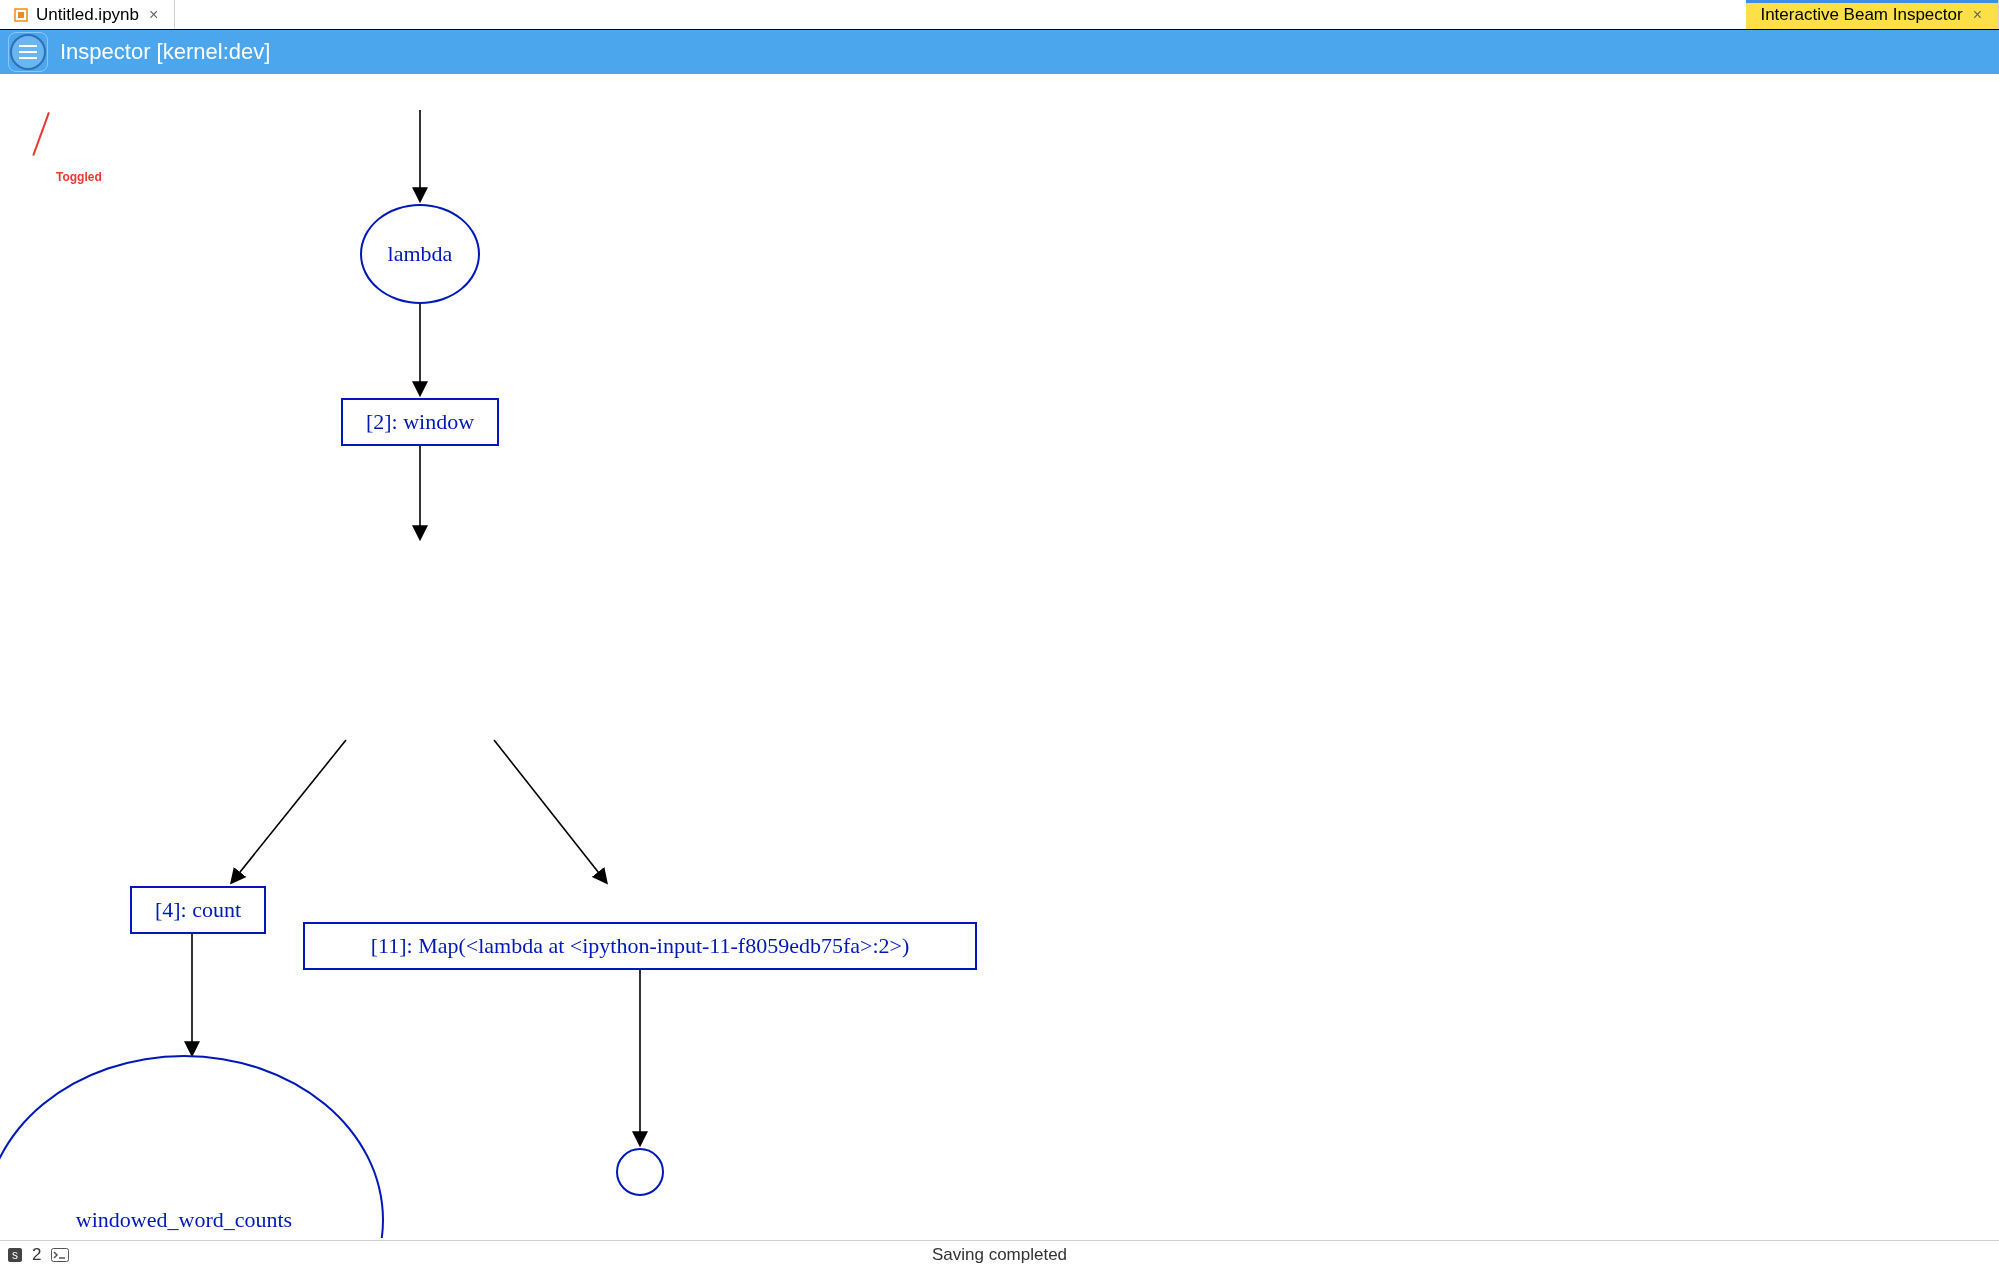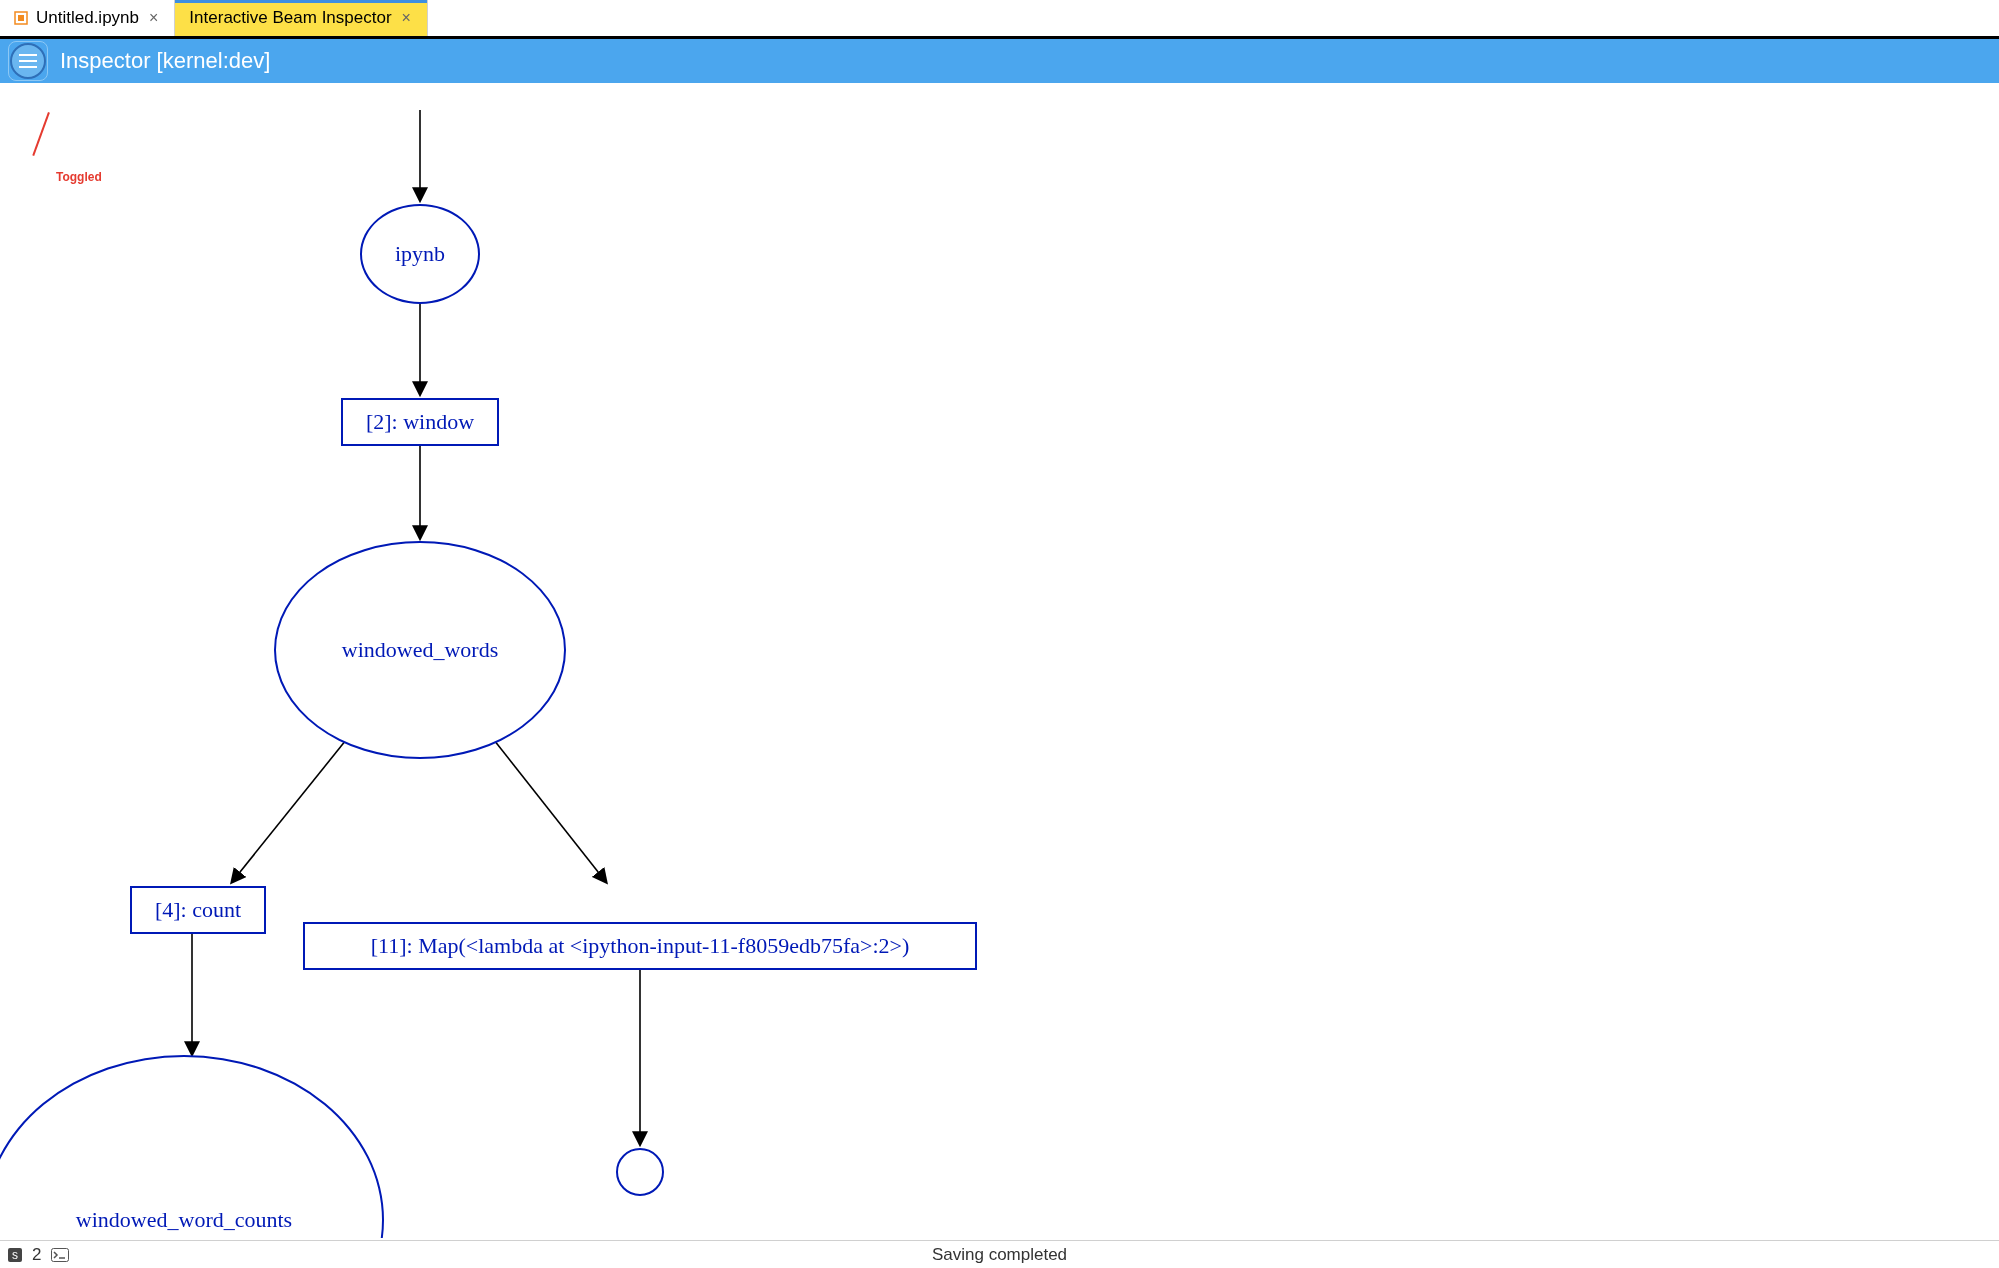--- a/index.html
+++ b/index.html
@@ -1,21 +1,21 @@
 <!DOCTYPE html>
 <html><head>
 <meta charset="utf-8">
 <style>
   * { box-sizing: border-box; margin: 0; padding: 0; }
   html, body { width: 100%; height: 100%; font-family: -apple-system, "Helvetica Neue", Arial, sans-serif; background: #fff; overflow: hidden; }
 
   .root { width: 1999px; height: 1268px; position: relative; transform-origin: top left; }
 
   
-  .tabstrip { display: flex; height: 39px; border-bottom: 3px solid #000000; font-size: 17px; }
+  .tabstrip { display: flex; height: 30px; border-bottom: 1px solid #000000; font-size: 17px; justify-content: space-between; }
   .tab { display: flex; align-items: center; gap: 8px; padding: 0 14px; border-right: 1px solid #d0d0d0; height: 100%; cursor: pointer; position: relative; }
   .tab .icon-box { width: 14px; height: 14px; display: flex; align-items: center; justify-content: center; }
   .tab.active { background: #fde047; }
   .tab.active::after { content: ""; position: absolute; left: 0; right: 0; top: 0; height: 3px; background: #3d8fe0; }
   .close-x { font-size: 16px; color: #666; padding: 0 2px; cursor: pointer; }
 
   
   .inspector-bar { background: #4ba6ee; color: #fff; height: 44px; display: flex; align-items: center; padding: 11px 10px; gap: 14px; font-size: 22px; }
   .hamburger-btn { width: 36px; height: 36px; border-radius: 50%; background: #6ab6f0; display: flex; align-items: center; justify-content: center; cursor: pointer; border: 2px solid #2e6fb8; position: relative; }
   .hamburger-btn::before { content: ""; position: absolute; inset: -4px; border: 1px solid #8cc8f5; border-radius: 8px; }
@@ -88,23 +88,22 @@
           </marker>
         </defs>
       <line x1="420" y1="36" x2="420" y2="126" stroke="#000" stroke-width="1.6" marker-end="url(#arrowhead)"></line>
           <line x1="420" y1="230" x2="420" y2="320" stroke="#000" stroke-width="1.6" marker-end="url(#arrowhead)"></line>
           <line x1="420" y1="372" x2="420" y2="464" stroke="#000" stroke-width="1.6" marker-end="url(#arrowhead)"></line>
           <line x1="346" y1="666" x2="232" y2="808" stroke="#000" stroke-width="1.6" marker-end="url(#arrowhead)"></line>
           <line x1="494" y1="666" x2="606" y2="808" stroke="#000" stroke-width="1.6" marker-end="url(#arrowhead)"></line>
           <line x1="192" y1="860" x2="192" y2="980" stroke="#000" stroke-width="1.6" marker-end="url(#arrowhead)"></line>
           <line x1="640" y1="860" x2="640" y2="1070" stroke="#000" stroke-width="1.6" marker-end="url(#arrowhead)"></line>
         </svg>
-    <div class="dnode ellipse" style="left: 360px; top: 130px; width: 120px; height: 100px;">ipynb</div>
+    <div class="dnode ellipse" style="left: 360px; top: 130px; width: 120px; height: 100px;">lambda</div>
         <div class="dnode rect" style="left: 341px; top: 324px; width: 158px; height: 48px;">[2]: window</div>
-        <div class="dnode ellipse" style="left: 274px; top: 467px; width: 292px; height: 218px;">windowed_words</div>
         <div class="dnode rect" style="left: 130px; top: 812px; width: 136px; height: 48px;">[4]: count</div>
         <div class="dnode rect" style="left: 303px; top: 812px; width: 674px; height: 48px; margin-top: 36px;">[11]: Map(&lt;lambda at &lt;ipython-input-11-f8059edb75fa&gt;:2&gt;)</div>
         <div class="dnode ellipse" style="left: -16px; top: 981px; width: 400px; height: 330px;">windowed_word_counts</div>
         <div class="dnode ellipse" style="left: 616px; top: 1074px; width: 48px; height: 48px;"></div>
       </div>
   </div>
 
   <div class="statusbar">
     <div class="status-left">
       <span class="status-badge">s</span>

